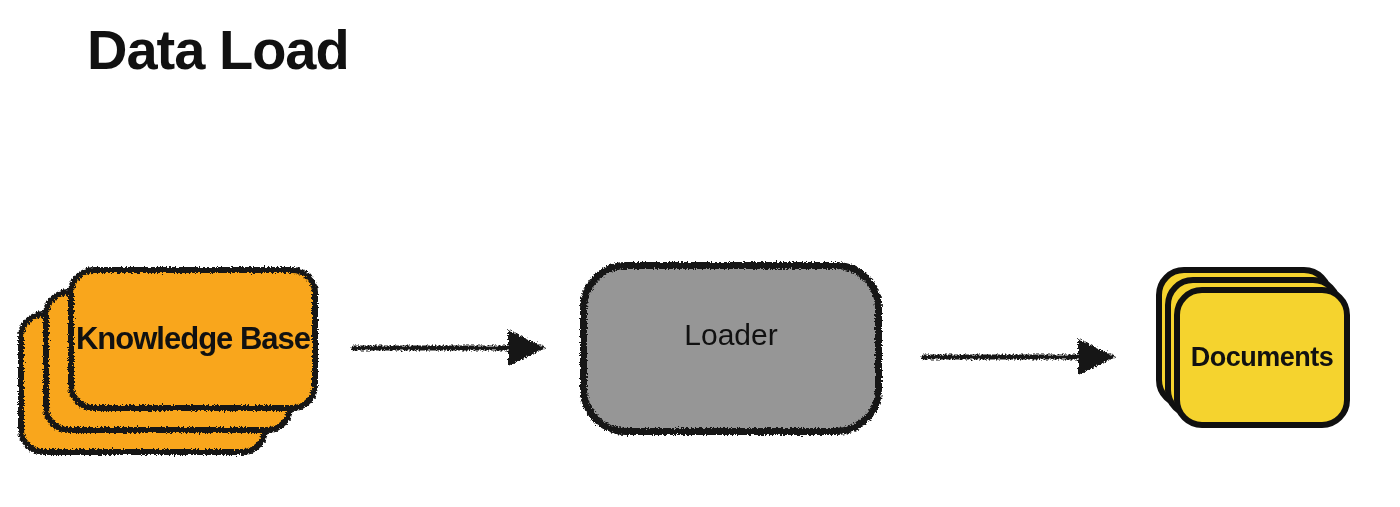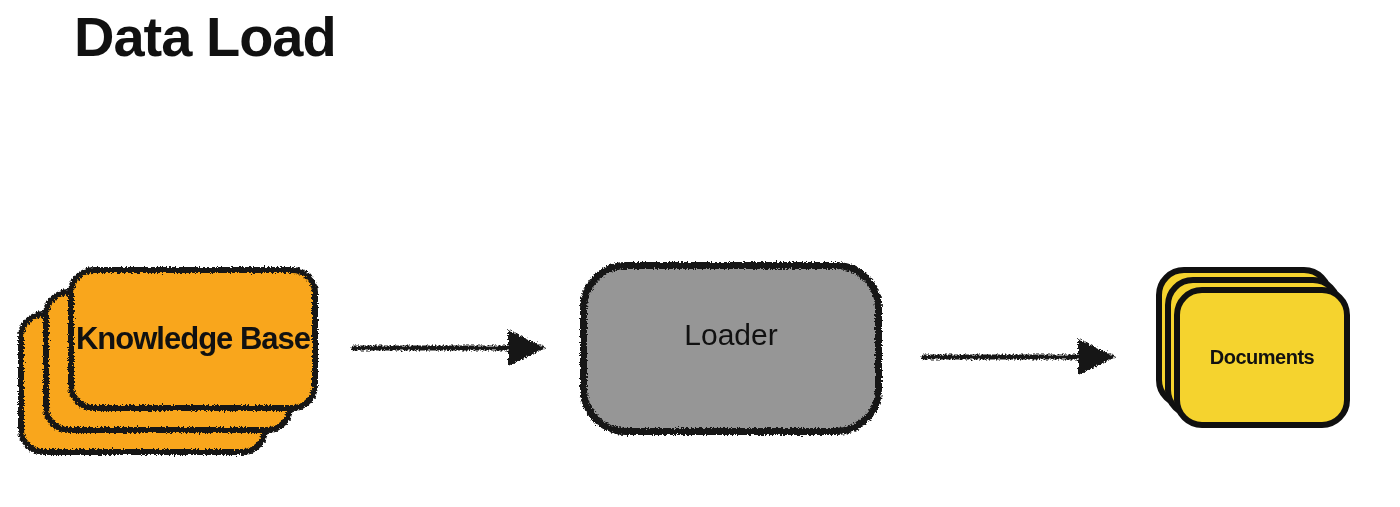--- a/index.html
+++ b/index.html
@@ -12,21 +12,21 @@
     position: relative;
     width: 1400px;
     height: 507px;
     background: var(--background, #ffffff);
     overflow: hidden;
   }
   .page-title {
     position: absolute;
     left: 74px;
     top: 6px;
-    margin: 0;
+    margin: 13px;
     font-size: 56px;
     line-height: 1.1;
     font-weight: 700;
     letter-spacing: -1px;
     color: var(--ink, #111);
   }
   
   .rough { filter: url(#roughen); }
 
   .card {
@@ -82,21 +82,21 @@
     font-weight: 700;
     letter-spacing: -1px;
   }
   .loader-label {
     left: 580px; top: 248px; width: 302px; height: 173px;
     font-size: 30px;
     font-weight: 400;
   }
   .doc-label {
     left: 1174px; top: 287px; width: 176px; height: 141px;
-    font-size: 20px;
+    font-size: 27px;
     font-weight: 700;
     letter-spacing: -0.5px;
     line-height: 37px;
     flex-direction: row;
   }
   .doc-label span { display: block; }
 
   .arrow-svg {
     position: absolute;
     width: 200px;

